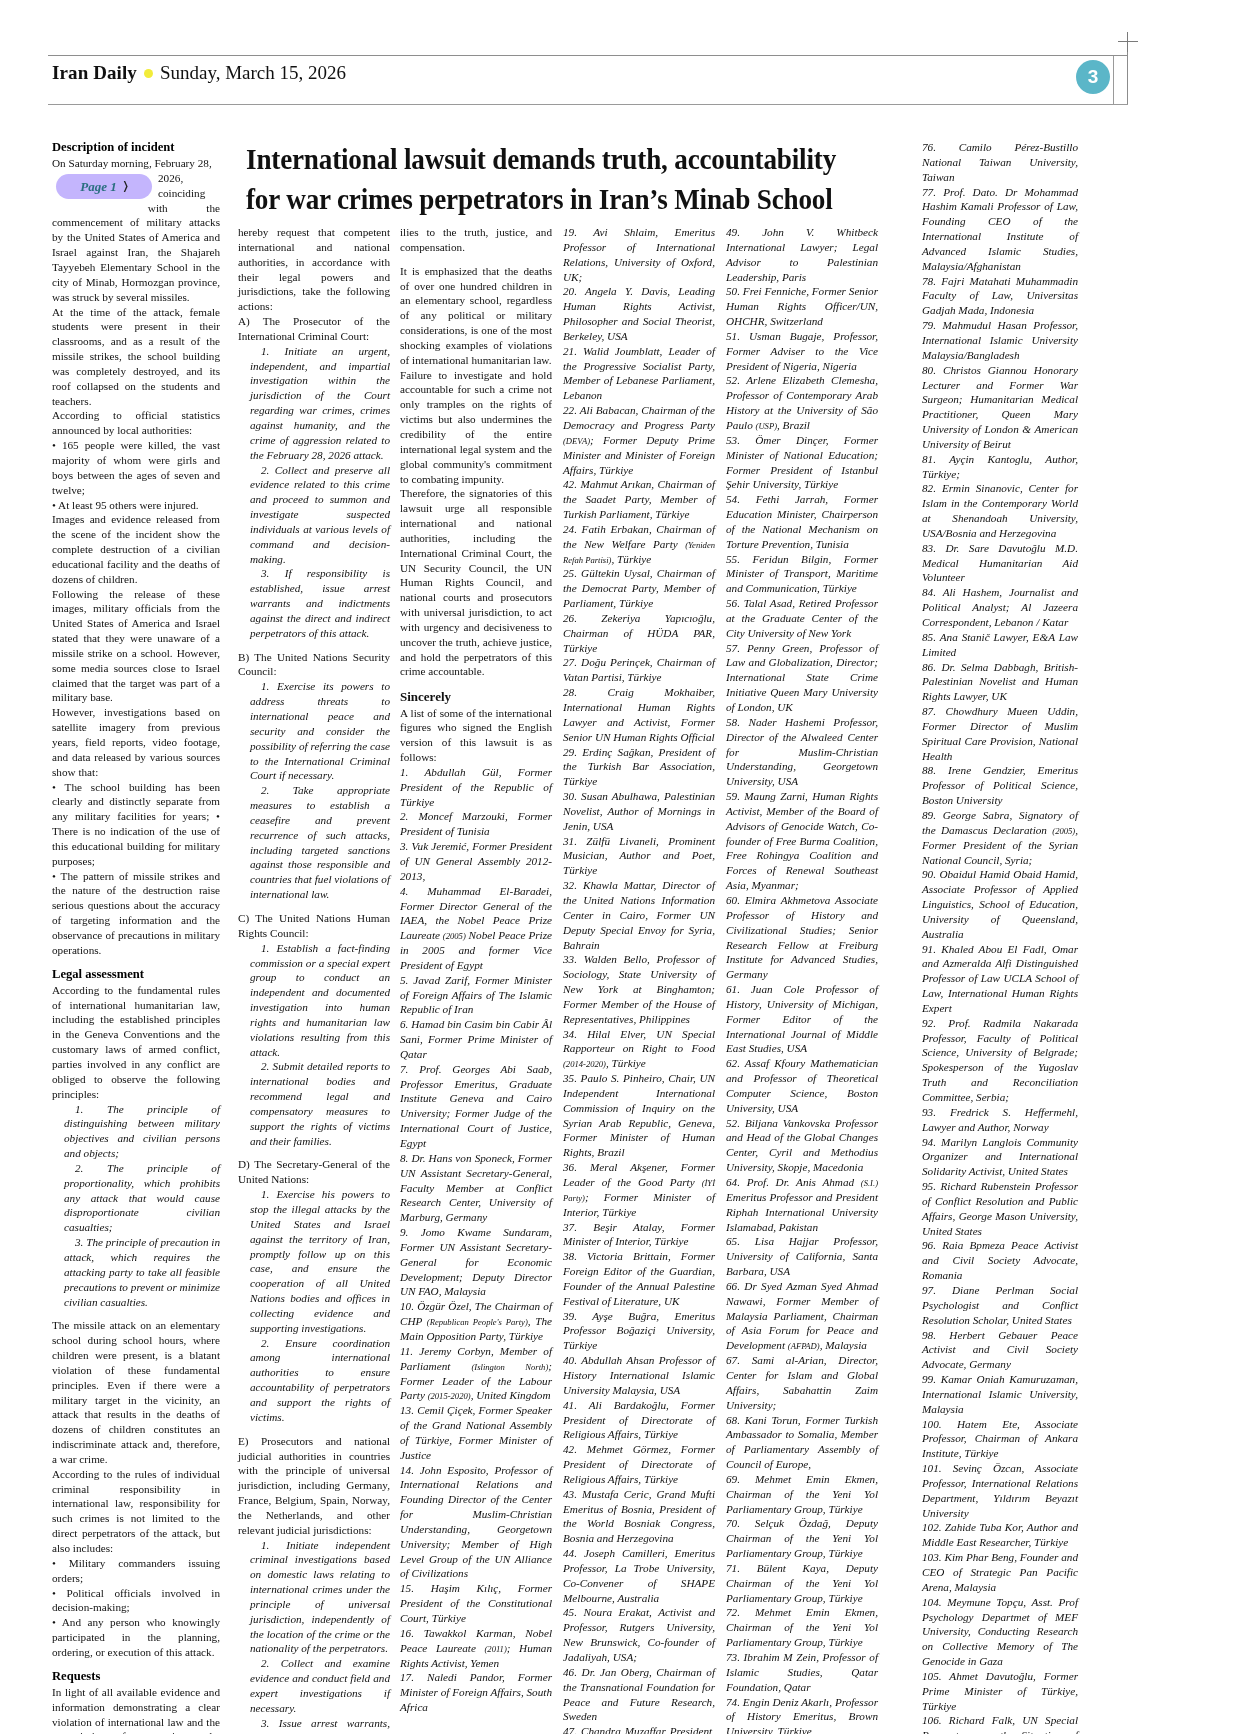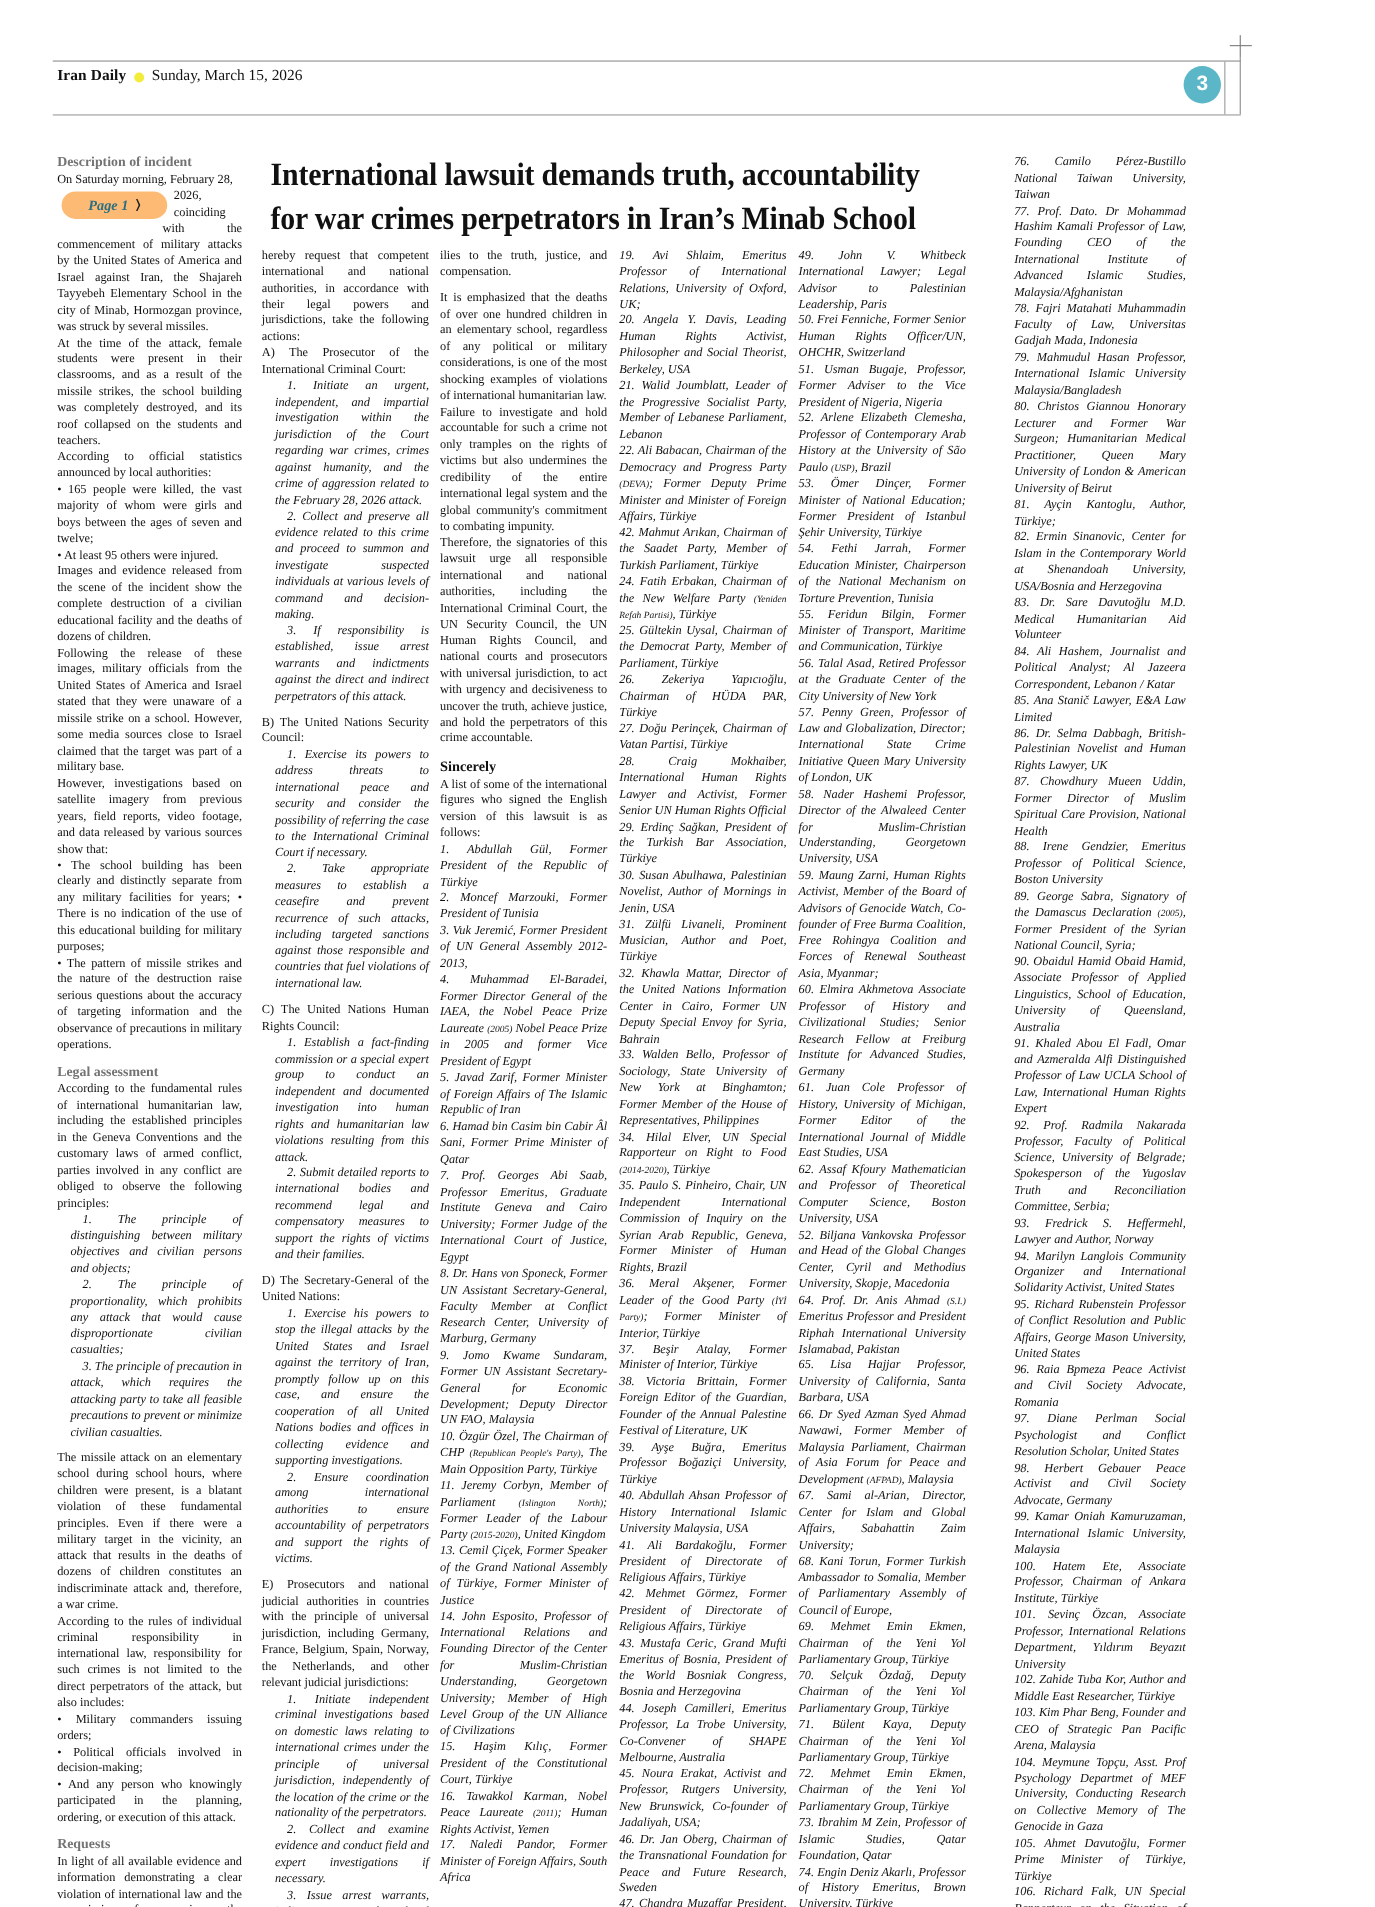--- a/index.html
+++ b/index.html
@@ -14,21 +14,21 @@
 
   
   .cropmark{position:absolute;left:1118px;top:32px;width:20px;height:20px;}
   .cropmark::before{content:"";position:absolute;left:0;top:9px;width:20px;height:1px;background:#7a7a7a;}
   .cropmark::after{content:"";position:absolute;left:9px;top:0;width:1px;height:20px;background:#7a7a7a;}
   .cropmark-v{position:absolute;left:1127px;top:52px;width:1px;height:52px;background:#8c8c8c;}
 
   
   .rule-top{position:absolute;left:48px;top:55px;width:1080px;height:1px;background:#8e8e8e;}
   .masthead{position:absolute;left:52px;top:62px;display:flex;align-items:center;gap:7px;
-            font-size:14px;}
+            font-size:19px;}
   .masthead .brand{font-weight:bold;letter-spacing:.1px;}
   .dot{width:9px;height:9px;border-radius:50%;background:#f2ec3a;display:inline-block;}
   .masthead .date{font-weight:normal;}
   .rule-bot{position:absolute;left:48px;top:104px;width:1080px;height:1px;background:#9a9a9a;}
   .vdiv{position:absolute;left:1113px;top:56px;width:1px;height:48px;background:#9a9a9a;}
 
   .pagebadge{position:absolute;left:1076px;top:60px;width:34px;height:34px;border-radius:50%;
     background:#5bb6c8;color:#fff;font-weight:bold;font-size:19px;
     display:flex;align-items:center;justify-content:center;
     font-family:"Liberation Sans",sans-serif;}
@@ -46,37 +46,37 @@
   .col p{margin:0;}
   .col .ind{text-indent:11px;}
 
   .c1{left:52px;top:140px;width:168px;}
   .c2{left:238px;top:225px;width:152px;}
   .c3{left:400px;top:225px;width:152px;}
   .c4{left:563px;top:225px;width:152px;}
   .c5{left:726px;top:225px;width:152px;}
   .c7{left:922px;top:140px;width:156px;}
 
-  .subhead{color:#737373;font-weight:bold;font-size:12.6px;line-height:1.2;
+  .subhead{color:#000000;font-weight:bold;font-size:12.6px;line-height:1.2;
            margin-bottom:1px;margin-top:9px;}
   .subhead.first{margin-top:0;}
 
   .sincerely{font-weight:bold;font-size:13px;margin-top:9px;margin-bottom:0px;}
 
   .nm{font-style:italic;font-size:11.2px;line-height:1.325;text-align:justify;
       hyphens:auto;-webkit-hyphens:auto;}
   .abbr{font-size:8.6px;font-style:italic;}
 
   .blank{height:9px;}
 
   
   .pill{
     float:left;
     width:96px;height:25px;margin:3px 6px 2px 4px;
-    background:#fdba74;border-radius:13px;
+    background:#c4b5fd;border-radius:13px;
     display:flex;align-items:center;justify-content:center;gap:7px;
     font-style:italic;font-weight:bold;font-size:13px;color:#2b6f80;
     shape-outside:inset(0 round 13px);
   }
   .pill .chev{font-style:normal;font-weight:bold;color:#222;font-size:12px;}
   .sub-ind{padding-left:12px;text-indent:-0px;font-style:italic;}
 </style>
 </head>
 <body>
 

